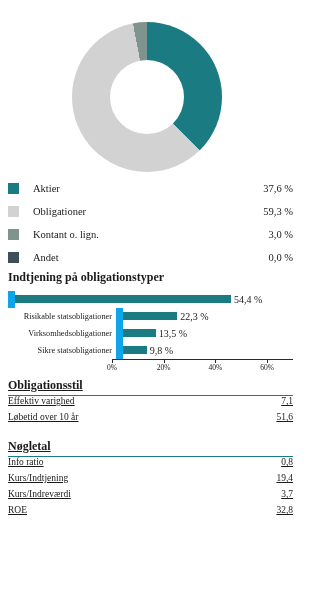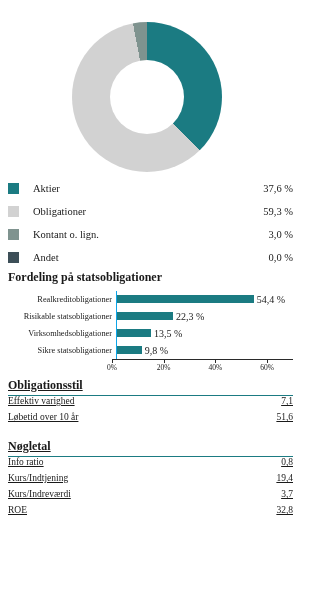--- a/index.html
+++ b/index.html
@@ -96,21 +96,21 @@
     font-size: 8.3px;
     text-align: right;
     padding-right: 4px;
     white-space: nowrap;
     line-height: 10px;
   }
   .bar-track {
     position: relative;
     flex: 1 1 auto;
     height: 17px;
-    border-left: 1px solid #0ea5e9;
+    border-left: 7px solid #0ea5e9;
   }
   .bar-fill {
     position: absolute;
     left: 0;
     top: 4px;
     height: 8px;
     background: #1b7b82;
   }
   .bar-val {
     position: absolute;
@@ -198,25 +198,24 @@
       <span class="legend-label">Kontant o. lign.</span>
       <span class="legend-value">3,0 %</span>
     </div>
     <div class="legend-row">
       <span class="legend-swatch" style="background: rgb(61, 79, 88);"></span>
       <span class="legend-label">Andet</span>
       <span class="legend-value">0,0 %</span>
     </div>
   </div>
 
-<div class="sec-title">Fordeling på statsobligationer</div>
+<div class="sec-title">Indtjening på obligationstyper</div>
 <div class="bars">
   <div id="bar-rows">
       <div class="bar-row">
-        <div class="bar-cat">Realkreditobligationer</div>
         <div class="bar-track">
           <div class="bar-fill" style="width: 77.7143%; background: rgb(27, 123, 130);"></div>
           <div class="bar-val" style="left: calc(77.7143% + 3px);">54,4 %</div>
         </div>
       </div>
       <div class="bar-row">
         <div class="bar-cat">Risikable statsobligationer</div>
         <div class="bar-track">
           <div class="bar-fill" style="width: 31.8571%; background: rgb(27, 123, 130);"></div>
           <div class="bar-val" style="left: calc(31.8571% + 3px);">22,3 %</div>

